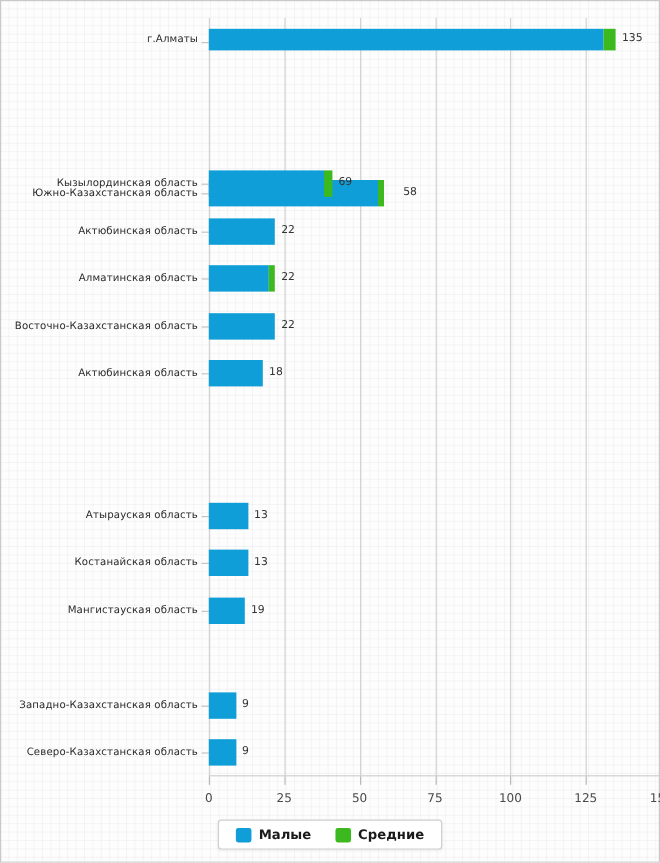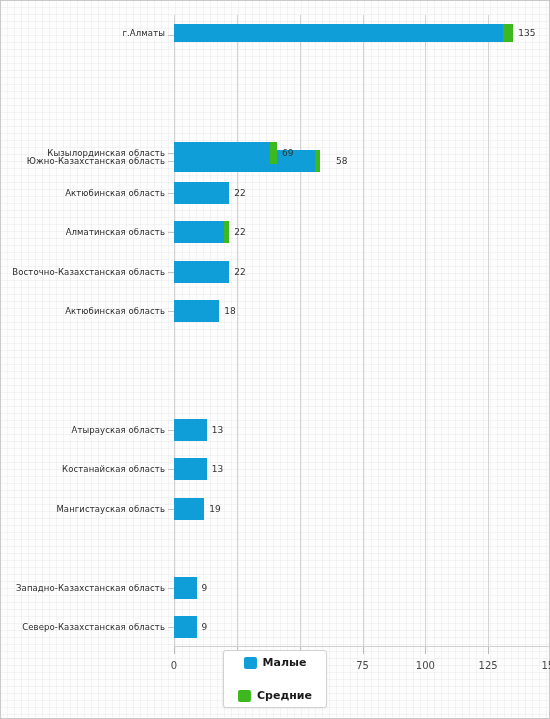--- a/index.html
+++ b/index.html
@@ -85,21 +85,20 @@
   .legend{
     position:absolute;
     left:50%;transform:translateX(-50%);
     bottom:10px;
     background:#ffffff;
     border:1px solid #d0d0d0;
     border-radius:3px;
     padding:5px 14px;
     display:flex;align-items:center;gap:20px;
     box-shadow:0 1px 2px rgba(0,0,0,0.06);
-    flex-direction:column;
   }
   .legend-item{display:flex;align-items:center;gap:6px;}
   .swatch{width:13px;height:12px;border-radius:2px;}
   .swatch.small{background:#0f9ed7;}
   .swatch.medium{background:#3cb91f;}
   .legend-text{font-size:11px;color:#1a1a1a;font-weight:bold;}
 </style>
 </head>
 <body>
 

